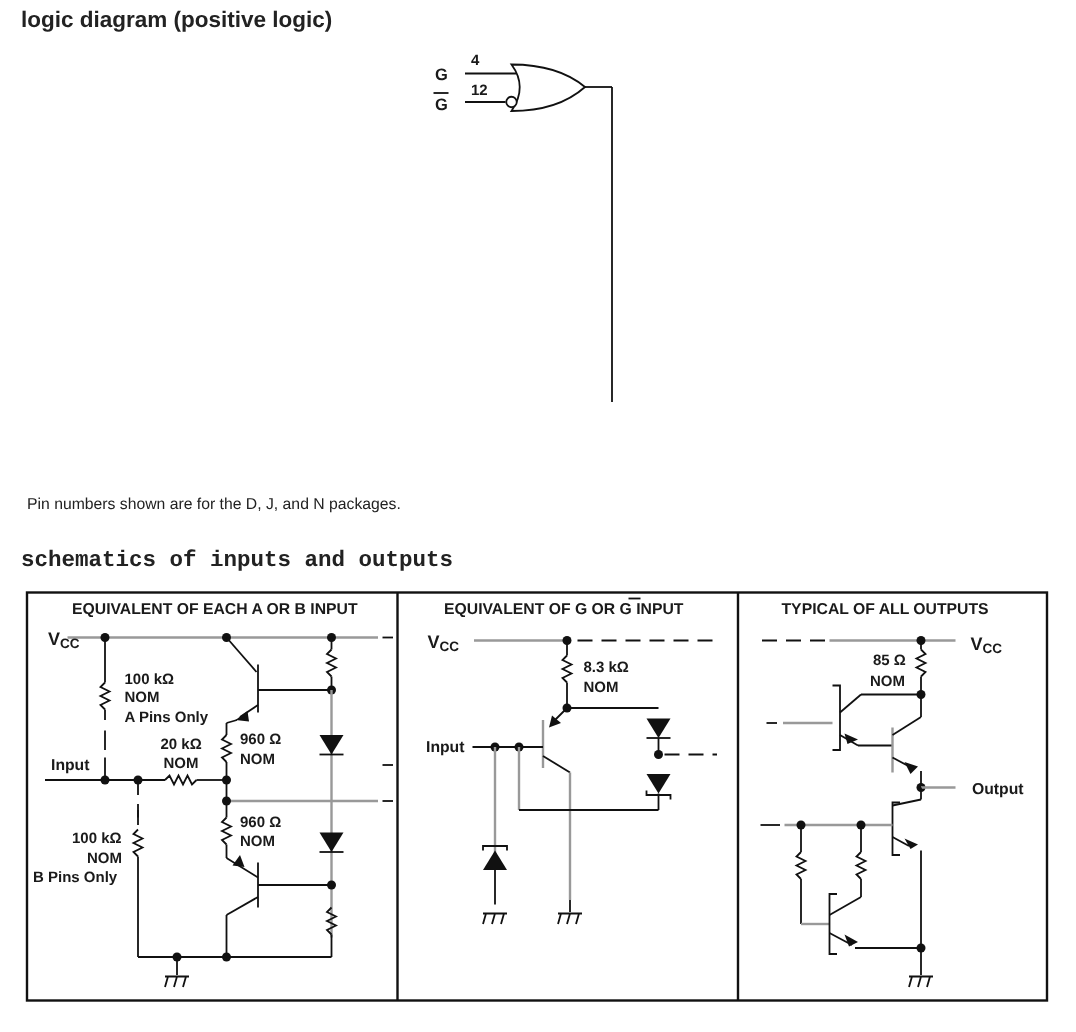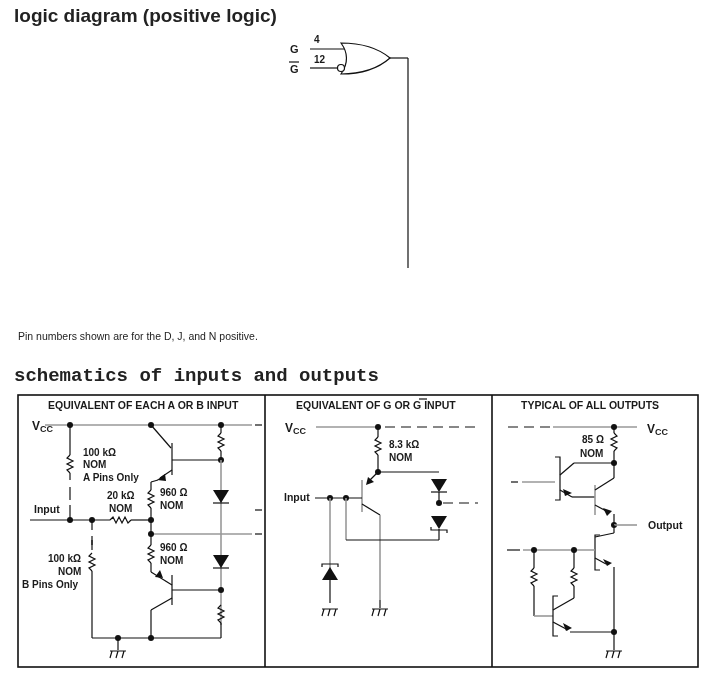--- a/index.html
+++ b/index.html
@@ -1,33 +1,33 @@
 <!DOCTYPE html>
 <html><head>
 <meta charset="utf-8">
 <style>
   html, body { margin:0; padding:0; background:#ffffff; }
   body { width:717px; height:688px; position:relative; overflow:hidden;
          font-family:"Liberation Sans", sans-serif; color:#1a1a1a; }
-  .h { position:absolute; font-weight:bold; font-size:19px; color:#222; }
+  .h { position:absolute; font-weight:bold; font-size:15px; color:#222; }
   .note { position:absolute; font-size:10.5px; color:#222; }
   svg { position:absolute; left:0; top:0; }
   svg text { font-family:"Liberation Sans", sans-serif; font-weight:bold; fill:#1a1a1a; }
   .w { stroke:#111; stroke-width:1.2; fill:none; }
   .g { stroke:#999; stroke-width:1.6; fill:none; }
   .dash { stroke:#111; stroke-width:1.2; fill:none; stroke-dasharray:10 6; }
   .dot { fill:#111; }
   .tri { fill:#111; stroke:none; }
   .box { stroke:#111; stroke-width:1.6; fill:none; }
 </style>
 </head>
 <body>
 
 <div class="h" style="left:14px;top:5px;">logic diagram (positive logic)</div>
-<div class="note" style="left:18px;top:330px;">Pin numbers shown are for the D, J, and N positive.</div>
+<div class="note" style="left:18px;top:330px;">Pin numbers shown are for the D, J, and N packages.</div>
 <div class="h" style="left:14px;top:365px;font-family:Liberation Mono, monospace;">schematics of inputs and outputs</div>
 
 <svg width="717" height="688">
 
   <g>
     <path class="w" d="M341,43 Q352,58 341,74 Q372,74 390,58 Q372,43 341,43 Z"></path>
     <line class="w" x1="310" y1="49" x2="344" y2="49"></line>
     <line class="w" x1="310" y1="68" x2="337" y2="68"></line>
     <circle class="w" cx="341" cy="68" r="3.5" style="fill:#fff"></circle>
     <line class="w" x1="390" y1="58" x2="408" y2="58"></line>

